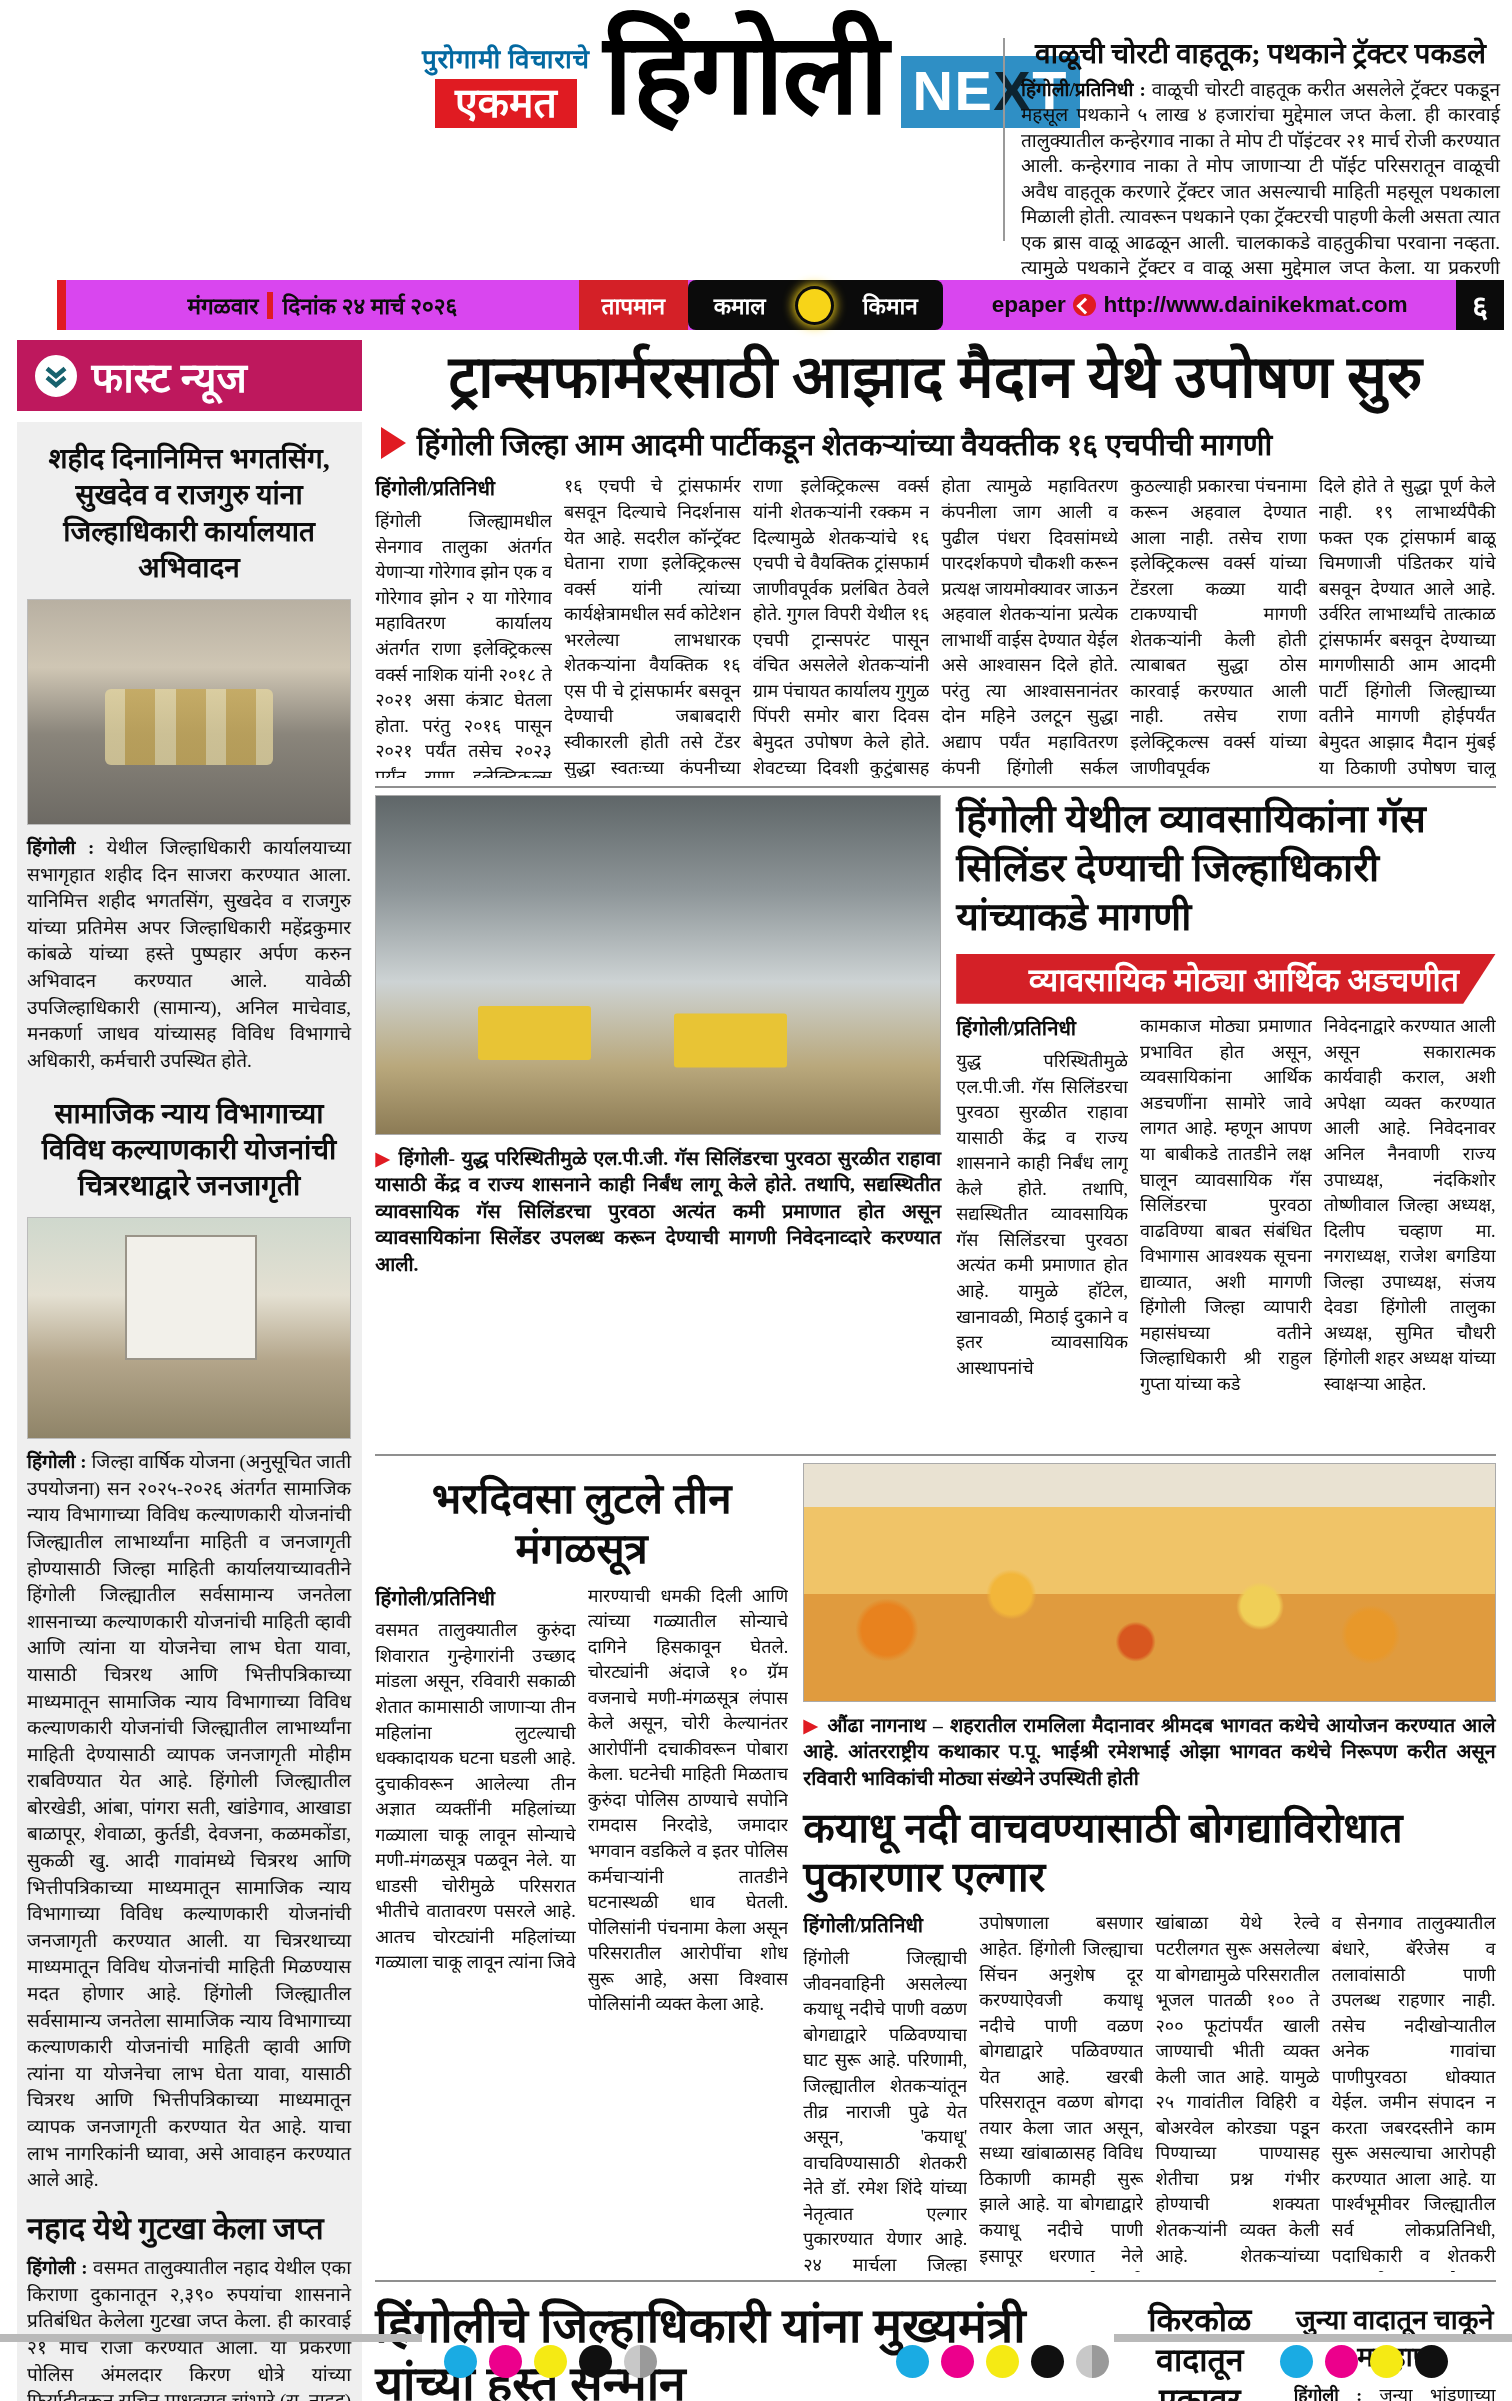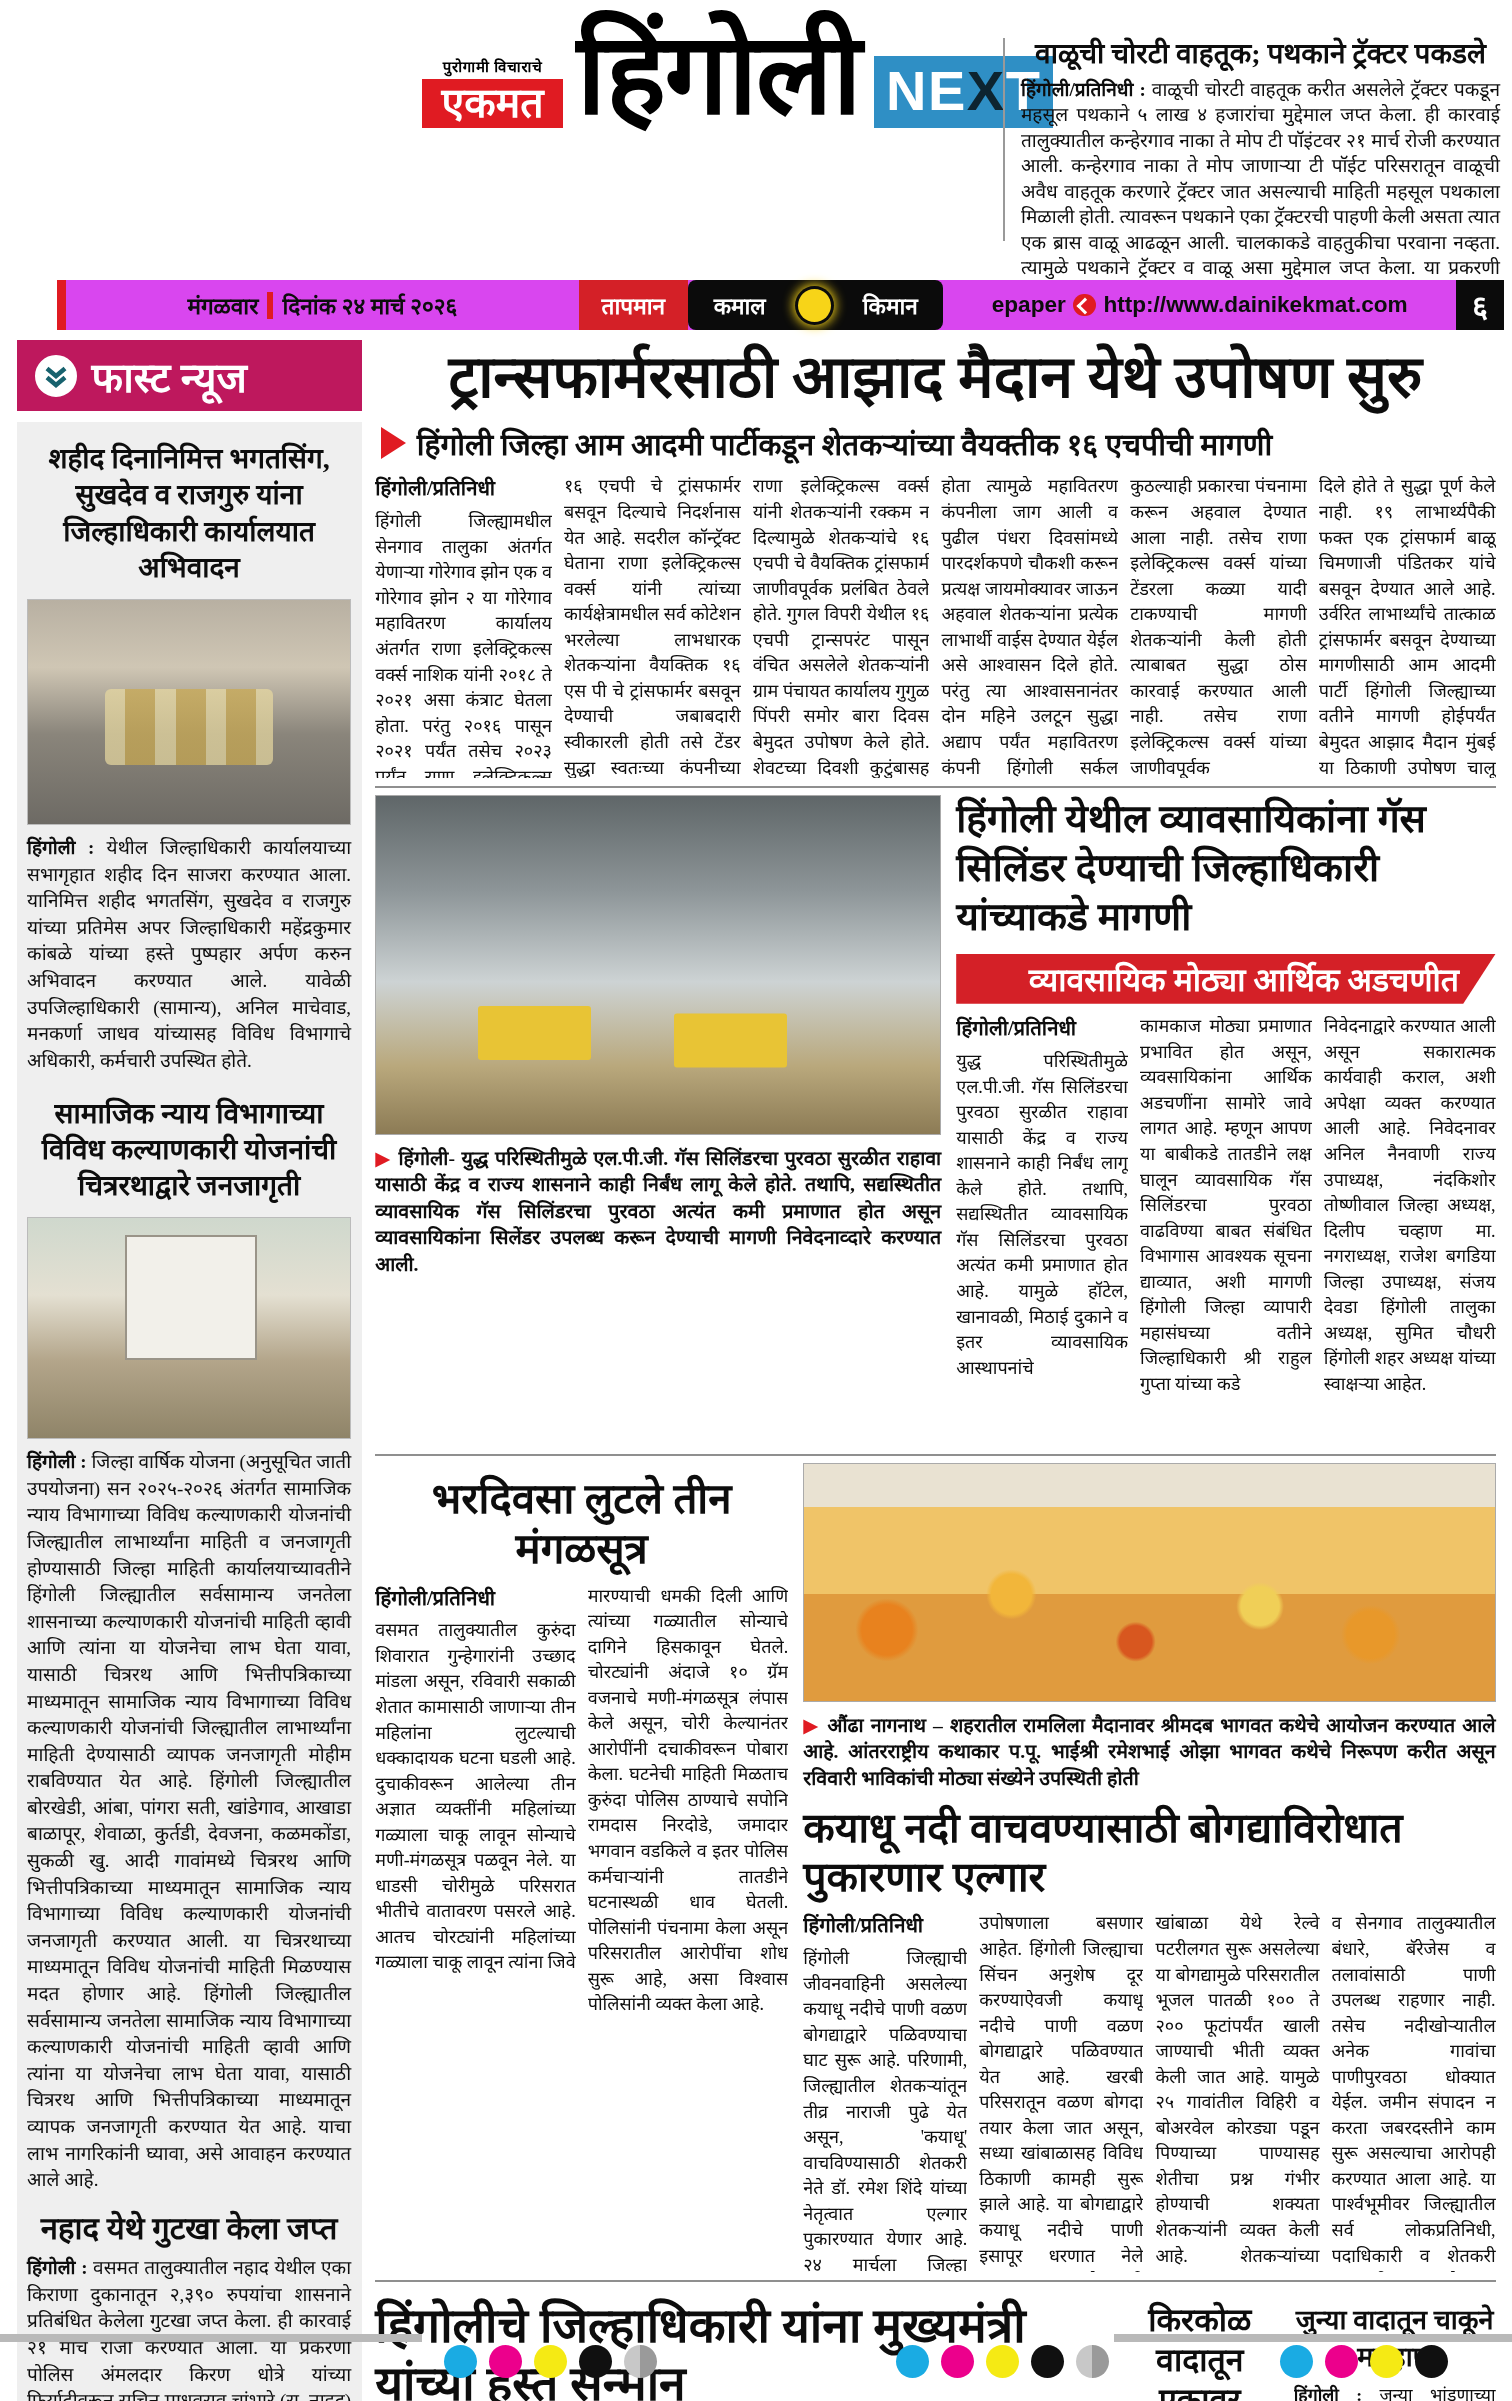--- a/index.html
+++ b/index.html
@@ -7,21 +7,21 @@
   .paper {
     position:relative; width:1512px; height:2401px; margin:0 auto;
     background:#ffffff; color:#0d0d0d;
     font-family:"Liberation Serif","DejaVu Serif",serif;
     overflow:hidden;
   }
   
   .header { position:relative; height:277px; }
   .masthead { position:absolute; left:422px; top:21px; display:flex; align-items:flex-end; gap:13.6px; }
   .brand-block { display:flex; flex-direction:column; align-items:center; }
-  .tagline { font-size:15px; font-weight:bold; color:#000000; letter-spacing:0.8px; }
+  .tagline { font-size:26px; font-weight:bold; color:#0369a1; letter-spacing:0.8px; }
   .ekmat { margin-top:3px; background:#e01b22; color:#fff; font-weight:bold; font-size:41px; line-height:1.05; padding:3px 19.6px; }
   .city-title { font-size:113px; font-weight:bold; line-height:.95; color:#000; letter-spacing:-1.5px; }
   .next-box { background:#2f8fc5; color:#fff; font-family:"Liberation Sans",sans-serif; font-weight:bold; font-size:56px; line-height:1; padding:7.5px 12px 9px; letter-spacing:1.5px; display:flex; }
   .next-x { color:#0d2430; }
   .head-vline { position:absolute; left:1003px; top:38px; width:2.3px; height:203px; background:#999; }
   .topright { position:absolute; left:1021px; top:36px; width:479px; }
   .topright-title { font-size:28px; font-weight:bold; text-align:center; line-height:1.25; margin-bottom:6px; }
   .topright-body { font-size:19px; line-height:1.34; text-align:justify; }
   .dateline-lead { font-weight:bold; }
   
@@ -40,21 +40,21 @@
   
   .content { position:absolute; left:16.6px; top:340px; width:1479px; display:flex; gap:13.6px; }
   .sidebar { width:345px; flex:none; }
   .main { flex:1; min-width:0; }
   
   .fastnews { background:#be185d; color:#fff; height:71px; display:flex; align-items:center; gap:15px; padding:0 18px; margin-bottom:10.5px; }
   .fastnews-label { font-size:41px; font-weight:bold; }
   .chevcircle { width:42px; height:42px; border:3px solid #fff; border-radius:50%; background:#fff; display:flex; align-items:center; justify-content:center; flex:none; }
   .gray-panel { background:#efefef; padding:12px 10.5px 16.6px; }
   .sb-title { font-size:28px; font-weight:bold; text-align:center; line-height:1.3; margin:7.5px 0 12px; }
-  .sb-subtitle { font-size:31px; font-weight:bold; text-align:center; margin:12px 0 7.5px; }
+  .sb-subtitle { font-size:31px; font-weight:bold; text-align:left; margin:12px 0 7.5px; }
   .sb-body { font-size:19px; line-height:1.4; text-align:justify; }
   .sb-body .lead-b, .lead-b { font-weight:bold; }
   .photo { width:100%; border:0.8px solid #bbb; margin-bottom:10.5px; position:relative; overflow:hidden; }
   .ph-shahid { height:226px; background:linear-gradient(180deg,#b8b0a2 0%,#cfc6b4 30%,#8a857b 60%,#6d6a64 100%); }
   .ph-shahid:before { content:""; position:absolute; left:24%; top:40%; width:52%; height:34%;
      background:linear-gradient(90deg,#e8d9a0 0 12%,#caa94e 12% 30%,#e8d9a0 30% 42%,#caa94e 42% 60%,#e8d9a0 60% 72%,#caa94e 72% 90%,#e8d9a0 90%); opacity:.7; border-radius:6px; }
   .ph-chitra { height:222px; background:linear-gradient(180deg,#cfd8cd 0%,#e4e0d2 35%,#b3a58a 65%,#8f8468 100%); }
   .ph-chitra:before { content:""; position:absolute; left:30%; top:8%; width:40%; height:55%; background:#f2f0ea; border:2.3px solid #9a9488; }
   .ph-gas { height:340px; background:linear-gradient(180deg,#5f6668 0%,#8d9598 28%,#cdd3d4 55%,#b9a87c 80%,#8c7b55 100%); border:0.8px solid #aaa; }
   .ph-gas:before { content:""; position:absolute; left:18%; top:62%; width:20%; height:16%; background:#e8c435; border-radius:3px; box-shadow:196px 7.5px 0 #e8c435; }

